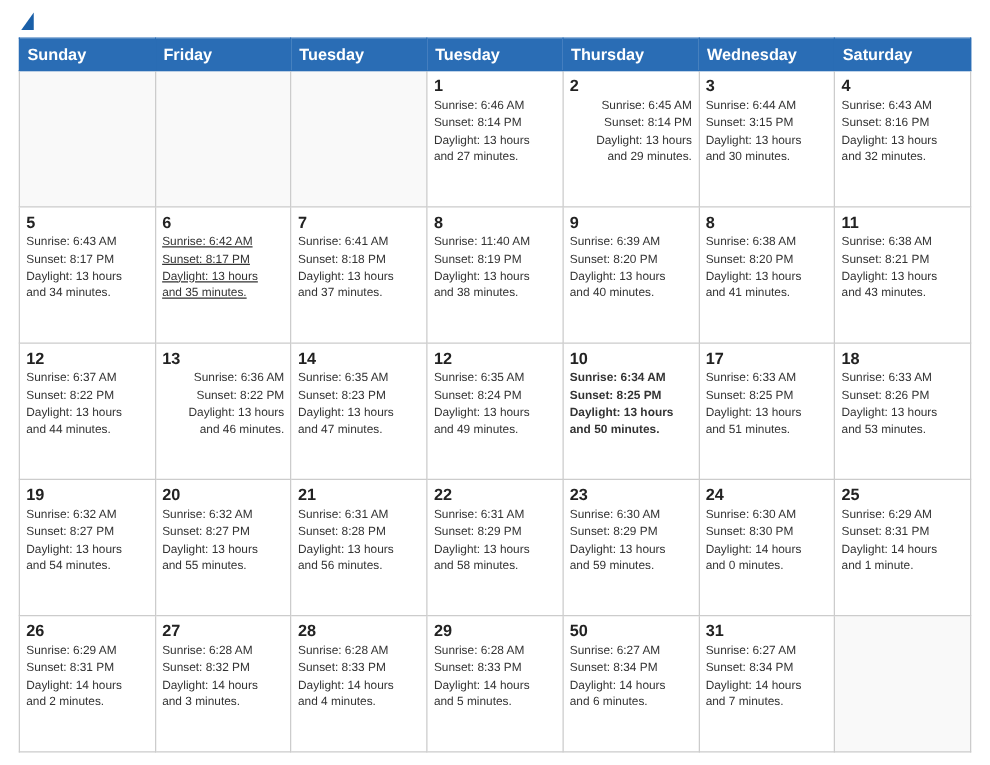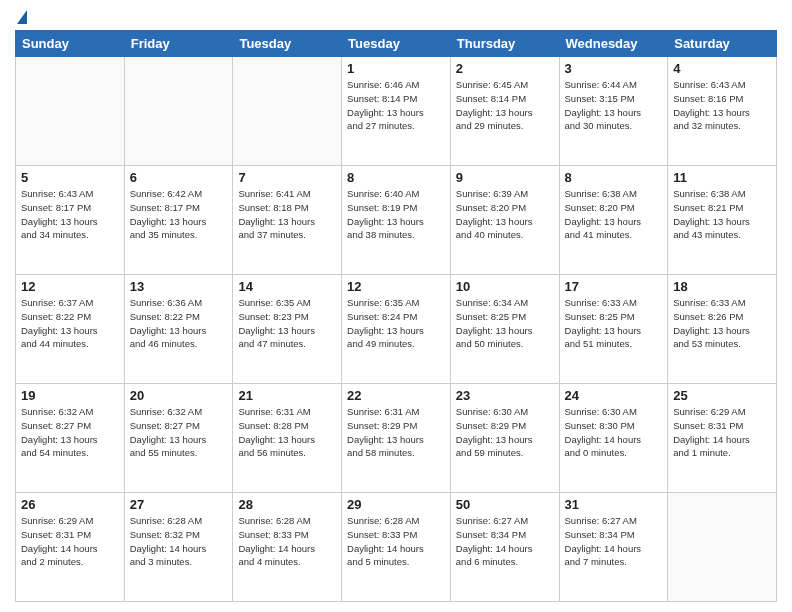--- a/index.html
+++ b/index.html
@@ -144,21 +144,21 @@
           <td class="empty"></td>
           <td>
             <span class="day-num">1</span>
             <div class="day-info" style="white-space: pre-line;">Sunrise: 6:46 AM
 Sunset: 8:14 PM
 Daylight: 13 hours
 and 27 minutes.</div>
           </td>
           <td>
             <span class="day-num">2</span>
-            <div class="day-info" style="white-space: pre-line;">Sunrise: 6:45 AM
+            <div class="day-info" style="white-space: pre-line; text-align: right;">Sunrise: 6:45 AM
 Sunset: 8:14 PM
 Daylight: 13 hours
 and 29 minutes.</div>
           </td>
           <td>
             <span class="day-num">3</span>
             <div class="day-info" style="white-space: pre-line;">Sunrise: 6:44 AM
 Sunset: 3:15 PM
 Daylight: 13 hours
 and 30 minutes.</div>
@@ -174,35 +174,35 @@
         <tr>
           <td>
             <span class="day-num">5</span>
             <div class="day-info" style="white-space: pre-line;">Sunrise: 6:43 AM
 Sunset: 8:17 PM
 Daylight: 13 hours
 and 34 minutes.</div>
           </td>
           <td>
             <span class="day-num">6</span>
-            <div class="day-info" style="white-space: pre-line;">Sunrise: 6:42 AM
+            <div class="day-info" style="white-space: pre-line; text-decoration: underline;">Sunrise: 6:42 AM
 Sunset: 8:17 PM
 Daylight: 13 hours
 and 35 minutes.</div>
           </td>
           <td>
             <span class="day-num">7</span>
             <div class="day-info" style="white-space: pre-line;">Sunrise: 6:41 AM
 Sunset: 8:18 PM
 Daylight: 13 hours
 and 37 minutes.</div>
           </td>
           <td>
             <span class="day-num">8</span>
-            <div class="day-info" style="white-space: pre-line;">Sunrise: 6:40 AM
+            <div class="day-info" style="white-space: pre-line;">Sunrise: 11:40 AM
 Sunset: 8:19 PM
 Daylight: 13 hours
 and 38 minutes.</div>
           </td>
           <td>
             <span class="day-num">9</span>
             <div class="day-info" style="white-space: pre-line;">Sunrise: 6:39 AM
 Sunset: 8:20 PM
 Daylight: 13 hours
 and 40 minutes.</div>
@@ -225,42 +225,42 @@
         <tr>
           <td>
             <span class="day-num">12</span>
             <div class="day-info" style="white-space: pre-line;">Sunrise: 6:37 AM
 Sunset: 8:22 PM
 Daylight: 13 hours
 and 44 minutes.</div>
           </td>
           <td>
             <span class="day-num">13</span>
-            <div class="day-info" style="white-space: pre-line;">Sunrise: 6:36 AM
+            <div class="day-info" style="white-space: pre-line; text-align: right;">Sunrise: 6:36 AM
 Sunset: 8:22 PM
 Daylight: 13 hours
 and 46 minutes.</div>
           </td>
           <td>
             <span class="day-num">14</span>
             <div class="day-info" style="white-space: pre-line;">Sunrise: 6:35 AM
 Sunset: 8:23 PM
 Daylight: 13 hours
 and 47 minutes.</div>
           </td>
           <td>
             <span class="day-num">12</span>
             <div class="day-info" style="white-space: pre-line;">Sunrise: 6:35 AM
 Sunset: 8:24 PM
 Daylight: 13 hours
 and 49 minutes.</div>
           </td>
           <td>
             <span class="day-num">10</span>
-            <div class="day-info" style="white-space: pre-line;">Sunrise: 6:34 AM
+            <div class="day-info" style="white-space: pre-line; font-weight: bold;">Sunrise: 6:34 AM
 Sunset: 8:25 PM
 Daylight: 13 hours
 and 50 minutes.</div>
           </td>
           <td>
             <span class="day-num">17</span>
             <div class="day-info" style="white-space: pre-line;">Sunrise: 6:33 AM
 Sunset: 8:25 PM
 Daylight: 13 hours
 and 51 minutes.</div>

